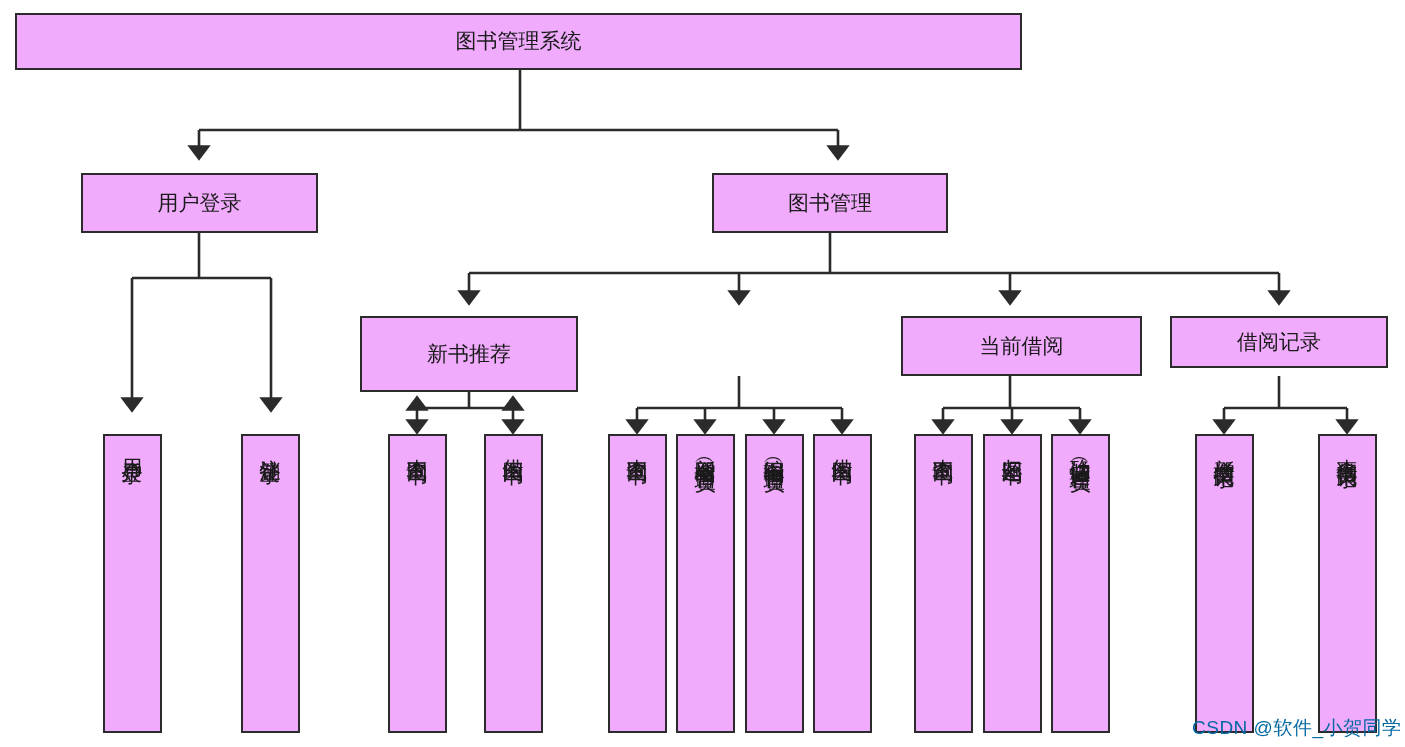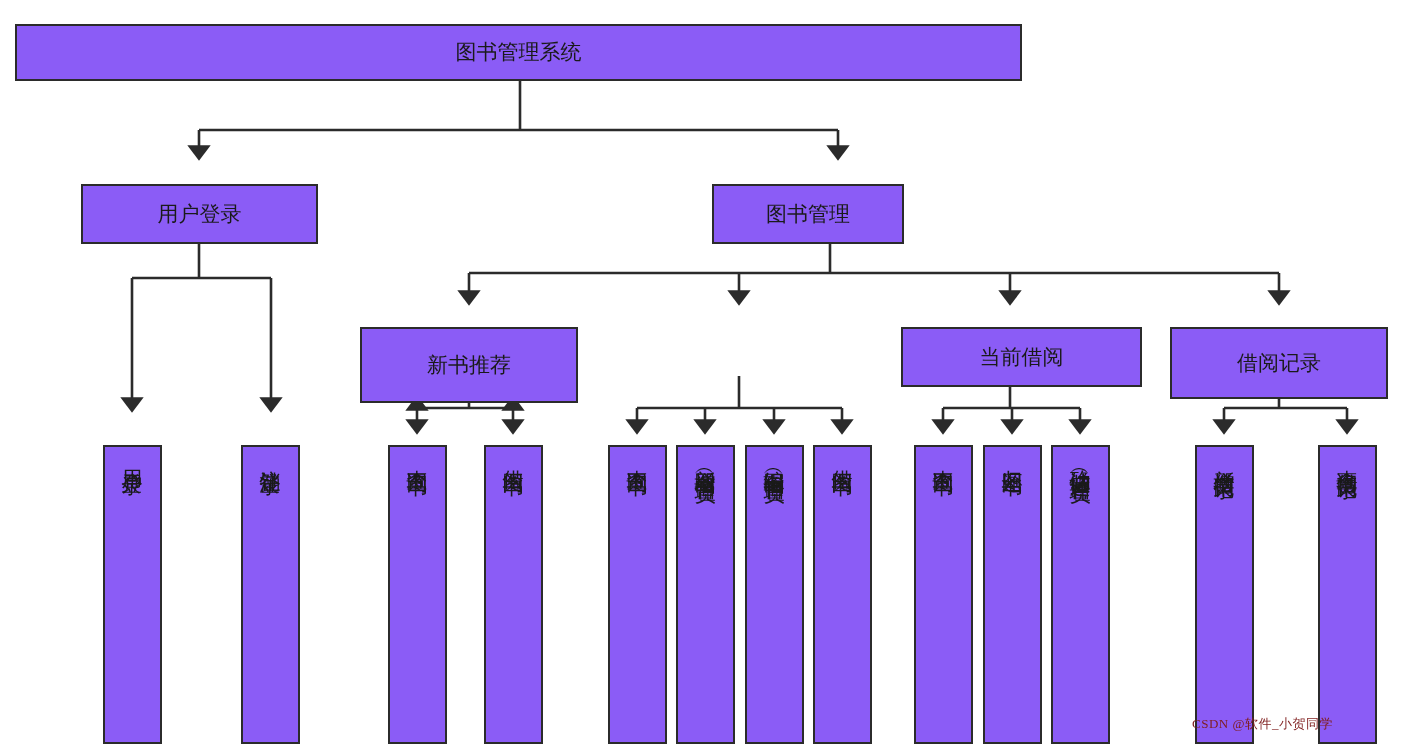--- a/index.html
+++ b/index.html
@@ -21,26 +21,25 @@
     position: absolute;
     left: 0;
     top: 0;
     width: 1405px;
     height: 747px;
     pointer-events: none;
   }
   .node {
     position: absolute;
     box-sizing: border-box;
-    background: #8b5cf6;
+    background: #f0abfc;
     border: 2px solid #2b2b2b;
     display: flex;
     align-items: center;
     justify-content: center;
-    margin-top: 11px;
   }
   .node .label {
     color: #1a1a1a;
     line-height: 1.18;
     text-align: center;
     white-space: nowrap;
   }
   .node.horiz .label {
     font-size: 21px;
   }
@@ -54,25 +53,24 @@
   }
   .node.vert .label {
     writing-mode: vertical-rl;
     text-orientation: upright;
     font-size: 21px;
     letter-spacing: 2px;
     line-height: 1;
   }
   .watermark {
     position: absolute;
-    color: #7f1d1d;
-    font-size: 13px;
+    color: #0369a1;
+    font-size: 19px;
     white-space: nowrap;
     letter-spacing: 0.5px;
-    font-family: Liberation Serif, serif;
   }
 </style>
 </head>
 <body>
 
 <div id="canvas">
 
   <svg id="edges" viewBox="0 0 1405 747" xmlns="http://www.w3.org/2000/svg">
     <defs>
       <marker id="arrow" markerWidth="9" markerHeight="9" refX="2.6" refY="4.5" orient="auto" markerUnits="strokeWidth">
@@ -126,31 +124,31 @@
     </g>
   </svg>
 
   <div class="node root horiz" style="left:15px; top:13px; width:1007px; height:57px;">
     <span class="label">图书管理系统</span>
   </div>
 
   <div class="node horiz" style="left:81px; top:173px; width:237px; height:60px;">
     <span class="label">用户登录</span>
   </div>
-  <div class="node horiz" style="left:712px; top:173px; width:192px; height:60px;">
+  <div class="node horiz" style="left:712px; top:173px; width:236px; height:60px;">
     <span class="label">图书管理</span>
   </div>
 
   <div class="node horiz" style="left:360px; top:316px; width:218px; height:76px;">
     <span class="label">新书推荐</span>
   </div>
   <div class="node horiz" style="left:901px; top:316px; width:241px; height:60px;">
     <span class="label">当前借阅</span>
   </div>
-  <div class="node horiz" style="left:1170px; top:316px; width:218px; height:72px;">
+  <div class="node horiz" style="left:1170px; top:316px; width:218px; height:52px;">
     <span class="label">借阅记录</span>
   </div>
 
   <div class="node vert" style="left:103px; top:434px; width:59px; height:299px;">
     <span class="label">用户登录</span>
   </div>
   <div class="node vert" style="left:241px; top:434px; width:59px; height:299px;">
     <span class="label">注销登录</span>
   </div>
 

